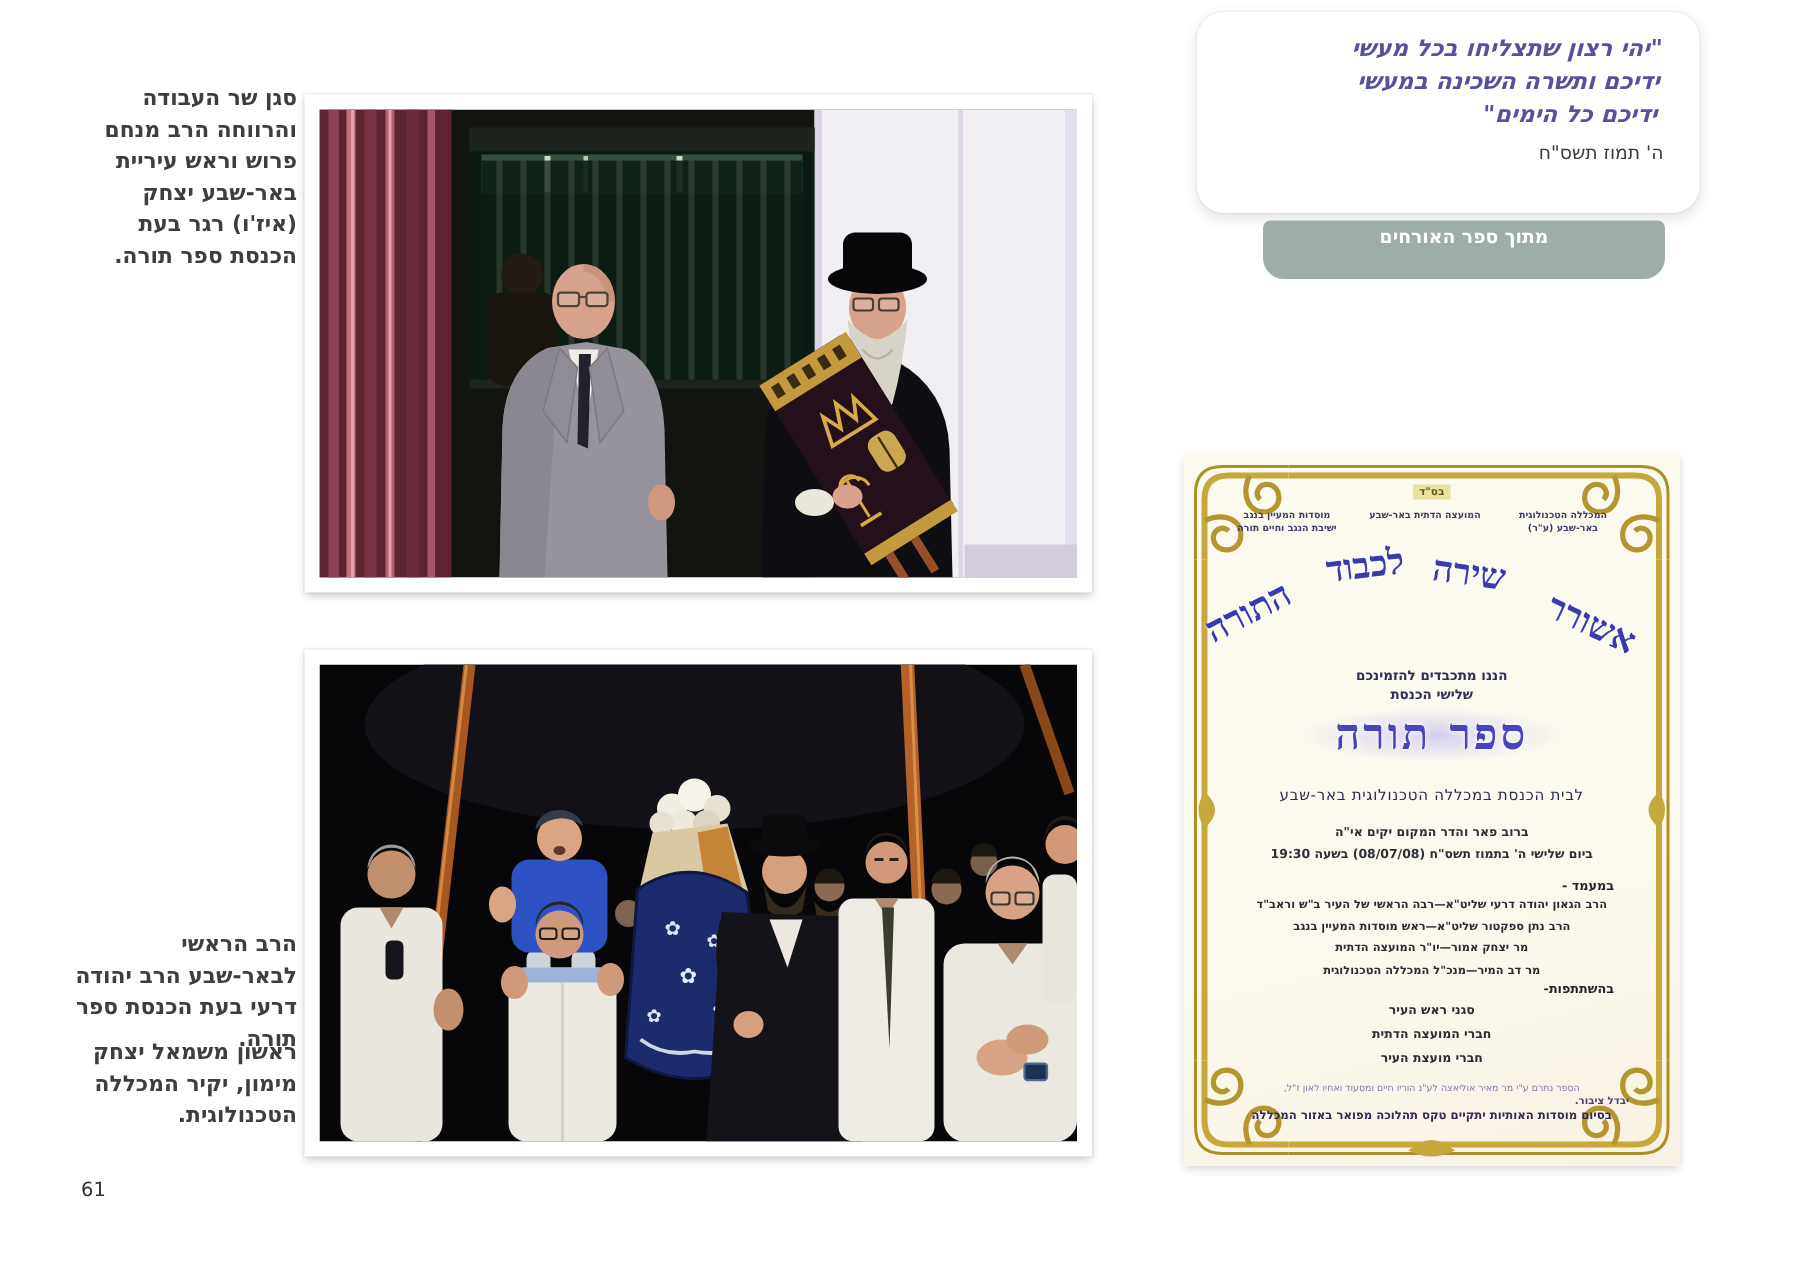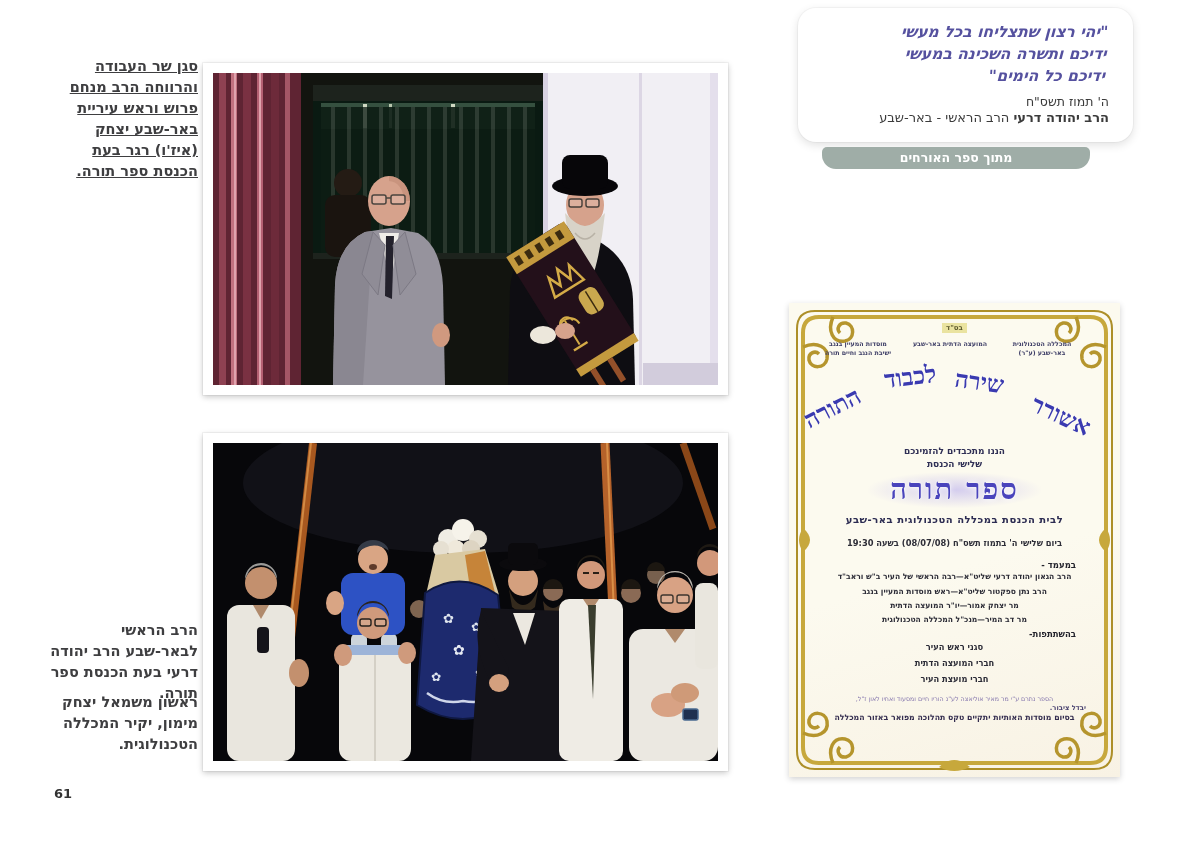--- a/index.html
+++ b/index.html
@@ -6,26 +6,26 @@
   body{
     width:1200px;height:848px;position:relative;overflow:hidden;
     background:#ffffff;
     font-family:"DejaVu Sans",sans-serif;
   }
   
   .caption{
     position:absolute;direction:rtl;text-align:right;
     color:#3e3e40;font-weight:700;font-size:14.5px;line-height:1.45;
   }
-  .caption-top{left:58px;top:56px;width:140px;text-decoration:underline;}
+  .caption-top{left:58px;top:56px;width:140px;}
   .caption-b1{left:50px;top:620px;width:148px;}
   .caption-b2{left:50px;top:692px;width:148px;}
   .page-number{
     position:absolute;left:54px;top:786px;
-    font-size:13px;font-weight:700;color:#333;text-align:center;
+    font-size:13px;font-weight:400;color:#333;text-align:center;
   }
   
   .photo-frame{
     position:absolute;background:#fff;padding:10px;
     box-shadow:0 2px 6px rgba(0,0,0,.22), 0 0 0 1px rgba(0,0,0,.04);
   }
   .photo1{left:203px;top:63px;width:505px;height:312px;}
   .photo2{left:203px;top:433px;width:505px;height:318px;}
   .photo-frame svg{display:block;}
   
@@ -37,21 +37,21 @@
     padding:13px 24px 0 18px;box-sizing:border-box;
   }
   .gb-quote{
     color:#55519f;font-size:15.5px;font-weight:600;line-height:1.42;
     font-style:italic;transform:skewX(-4deg);transform-origin:right top;
   }
   .gb-date{margin-top:7px;font-size:12.5px;color:#3b3b3b;}
   .gb-sig{font-size:13px;color:#3b3b3b;margin-top:1px;}
   .gb-sig .name{font-weight:700;}
   .gb-button{
-    position:absolute;left:822px;top:147px;width:268px;height:22px;
+    position:absolute;left:842px;top:147px;width:268px;height:39px;
     background:#9fada7;color:#ffffff;font-weight:700;font-size:12.5px;
     text-align:center;line-height:22px;direction:rtl;
     border-radius:5px 5px 14px 14px;
   }
   
   .invitation{
     position:absolute;left:789px;top:303px;width:331px;height:474px;
     background:linear-gradient(165deg,#fcfaef 55%,#f8f2e4);
     box-shadow:0 2px 6px rgba(0,0,0,.18);
   }
@@ -82,21 +82,21 @@
   .inv-invite{font-size:9px;font-weight:700;color:#2f2f55;line-height:1.5;}
   .inv-title{
     font-family:"DejaVu Serif",serif;font-size:29px;font-weight:700;color:#4a44bc;
     line-height:1.1;letter-spacing:2px;
     text-shadow:0 0 6px #ffffff,0 0 2px #ffffff;
   }
   .inv-title .halo{
     display:inline-block;padding:2px 22px;
     background:radial-gradient(ellipse at center,#d4cdee 0%,rgba(212,205,238,0) 72%);
   }
-  .inv-subtitle{font-size:10px;font-weight:700;color:#2c2c52;letter-spacing:.5px;margin-top:6px;}
+  .inv-subtitle{font-size:10px;font-weight:400;color:#2c2c52;letter-spacing:.5px;margin-top:17px;}
   .inv-when{margin-top:11px;font-size:8.3px;font-weight:700;line-height:1.85;color:#2e2e38;}
   .inv-label{
     text-align:right;padding-right:24px;font-size:8.5px;font-weight:700;
     margin-top:9px;color:#23232c;
   }
   .inv-label.tight{margin-top:1px;}
   .inv-honorees{font-size:7.6px;font-weight:700;line-height:1.9;color:#2b2b36;}
   .inv-participants{font-size:8.3px;font-weight:700;line-height:1.95;color:#2b2b36;}
   .inv-dedication{margin-top:7px;font-size:6.3px;color:#8678ae;line-height:1.5;}
   .inv-dedication-2{
@@ -312,24 +312,20 @@
   </svg>
 </div>
 
 <div class="gb-card">
   <div class="gb-quote">
     <div>"יהי רצון שתצליחו בכל מעשי</div>
     <div>ידיכם ותשרה השכינה במעשי</div>
     <div>ידיכם כל הימים"</div>
   </div>
   <div class="gb-date">ה' תמוז תשס"ח</div>
-  <div class="gb-sig">
-    <span class="name">הרב יהודה דרעי</span>
-    <span>הרב הראשי - באר-שבע</span>
-  </div>
 </div>
 <div class="gb-button">מתוך ספר האורחים</div>
 
 <div class="invitation">
   <svg class="inv-border" width="331" height="474" viewBox="0 0 331 474">
     <defs>
       <g id="cnr">
         <path d="M8,70 L8,26 Q8,8 26,8 L70,8" fill="none" stroke="#ad8f28" stroke-width="2"></path>
         <path d="M14,70 L14,30 Q14,14 30,14 L70,14" fill="none" stroke="#c7a83c" stroke-width="4"></path>
         <path d="M14,44 C28,38 40,44 38,56 C36,66 22,66 20,57 C19,50 26,47 30,51" fill="none" stroke="#b5952d" stroke-width="3.5"></path>
@@ -375,20 +371,21 @@
     </div>
     <div class="inv-invite">
       <div>הננו מתכבדים להזמינכם</div>
       <div>שלישי הכנסת</div>
     </div>
     <div class="inv-title">
       <span class="halo">ספר תורה</span>
     </div>
     <div class="inv-subtitle">לבית הכנסת במכללה הטכנולוגית באר-שבע</div>
     <div class="inv-when">
+      <div>ברוב פאר והדר המקום יקים אי"ה</div>
       <div>ביום שלישי ה' בתמוז תשס"ח (08/07/08) בשעה 19:30</div>
     </div>
     <div class="inv-label">במעמד -</div>
     <div class="inv-honorees">
       <div>הרב הגאון יהודה דרעי שליט"א—רבה הראשי של העיר ב"ש וראב"ד</div>
       <div>הרב נתן ספקטור שליט"א—ראש מוסדות המעיין בנגב</div>
       <div>מר יצחק אמור—יו"ר המועצה הדתית</div>
       <div>מר דב המיר—מנכ"ל המכללה הטכנולוגית</div>
     </div>
     <div class="inv-label tight">בהשתתפות-</div>

